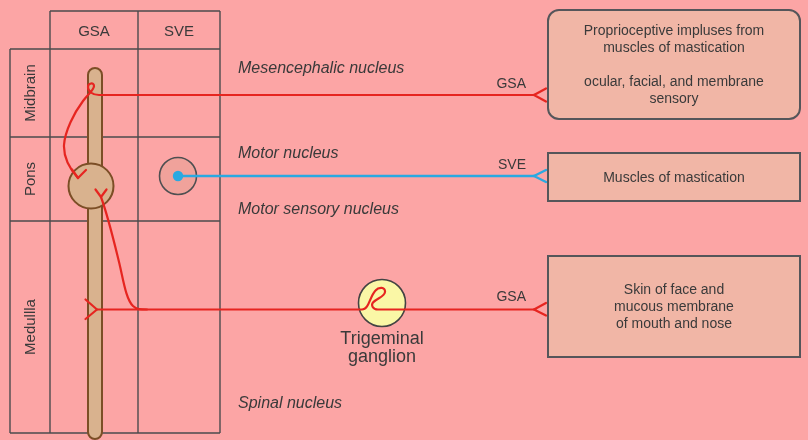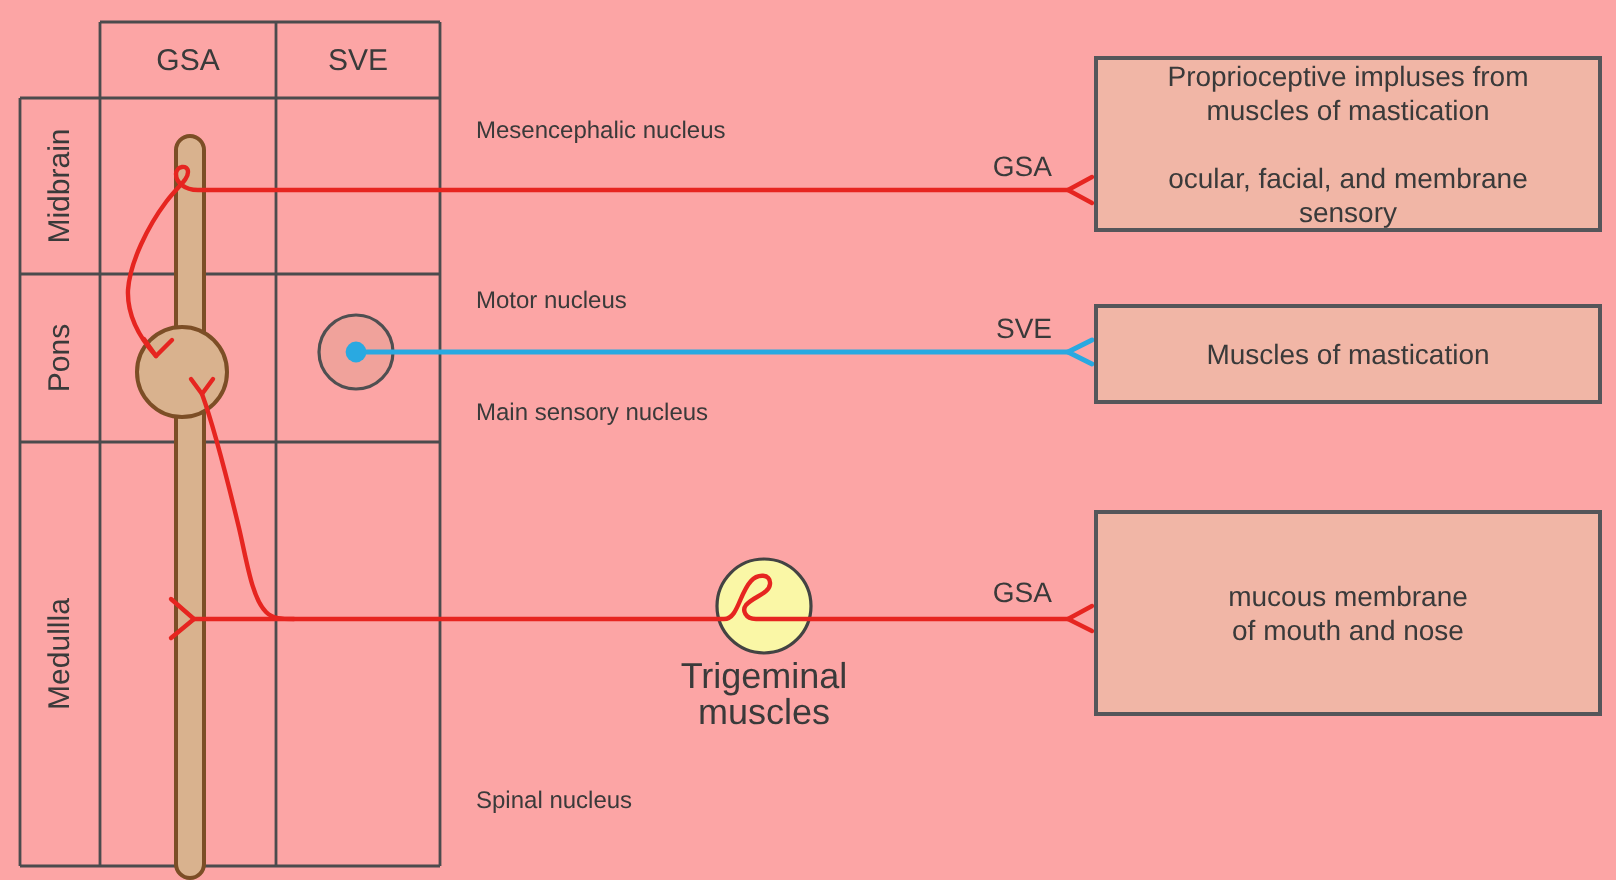--- a/index.html
+++ b/index.html
@@ -7,34 +7,34 @@
     position:relative;width:808px;height:440px;background:#fca5a5;overflow:hidden;
     font-family:"Liberation Sans", sans-serif;color:#3a3a3a;
   }
   #diagram-svg{position:absolute;left:0;top:0;z-index:1;}
   .txt{position:absolute;z-index:2;line-height:1.15;}
   .col-hdr{top:22px;font-size:15px;text-align:center;}
   .row-lbl{
     font-size:15px;white-space:nowrap;
     transform:translate(-50%,-50%) rotate(-90deg);
   }
-  .nucleus{left:238px;font-size:12px;white-space:nowrap;}
+  .nucleus{left:238px;font-size:16px;white-space:nowrap;font-style:italic;}
   .pathway-lbl{left:466px;width:60px;text-align:right;font-size:14px;}
   .ganglion-lbl{
     left:382px;top:329px;transform:translateX(-50%);
     text-align:center;font-size:18px;line-height:18px;white-space:nowrap;
   }
   .target-box{
     position:absolute;left:547px;width:254px;z-index:2;
     box-sizing:border-box;background:#f1b6a6;border:2px solid #55565a;
     display:flex;flex-direction:column;justify-content:center;align-items:center;
     font-size:14px;line-height:17px;text-align:center;color:#3a3a3a;
   }
   .target-box .ln{min-height:17px;width:100%;}
-  #box-1{top:28px;height:88px;}
+  #box-1{top:9px;height:111px;border-radius:12px;}
   #box-2{top:152px;height:50px;}
   #box-3{top:255px;height:103px;}
 </style>
 </head>
 <body>
 
 <div id="stage">
 
   <svg id="diagram-svg" width="808" height="440" viewBox="0 0 808 440">
 
@@ -86,42 +86,43 @@
 
   <div class="txt col-hdr" style="left:50px;width:88px;">GSA</div>
   <div class="txt col-hdr" style="left:138px;width:82px;">SVE</div>
 
   <div class="txt row-lbl" style="left:30px;top:93px;">Midbrain</div>
   <div class="txt row-lbl" style="left:30px;top:179px;">Pons</div>
   <div class="txt row-lbl" style="left:30px;top:327px;">Medullla</div>
 
   <div class="txt nucleus" style="top:59px;">Mesencephalic nucleus</div>
   <div class="txt nucleus" style="top:144px;">Motor nucleus</div>
-  <div class="txt nucleus" style="top:200px;">Main sensory nucleus</div>
+  <div class="txt nucleus" style="top:200px;">Motor sensory nucleus</div>
   <div class="txt nucleus" style="top:394px;text-align:right;">Spinal nucleus</div>
 
   <div class="txt pathway-lbl" style="top:75px;">GSA</div>
   <div class="txt pathway-lbl" style="top:156px;">SVE</div>
   <div class="txt pathway-lbl" style="top:288px;">GSA</div>
 
   <div class="txt ganglion-lbl">
     <div>Trigeminal</div>
-    <div>muscles</div>
+    <div>ganglion</div>
   </div>
 
   <div class="target-box" id="box-1">
     <div class="ln">Proprioceptive impluses from</div>
     <div class="ln">muscles of mastication</div>
     <div class="ln"></div>
     <div class="ln">ocular, facial, and membrane</div>
     <div class="ln">sensory</div>
   </div>
 
   <div class="target-box" id="box-2">
     <div class="ln">Muscles of mastication</div>
   </div>
 
   <div class="target-box" id="box-3">
+    <div class="ln">Skin of face and</div>
     <div class="ln">mucous membrane</div>
     <div class="ln">of mouth and nose</div>
   </div>
 
 </div>
 
 </body></html>

